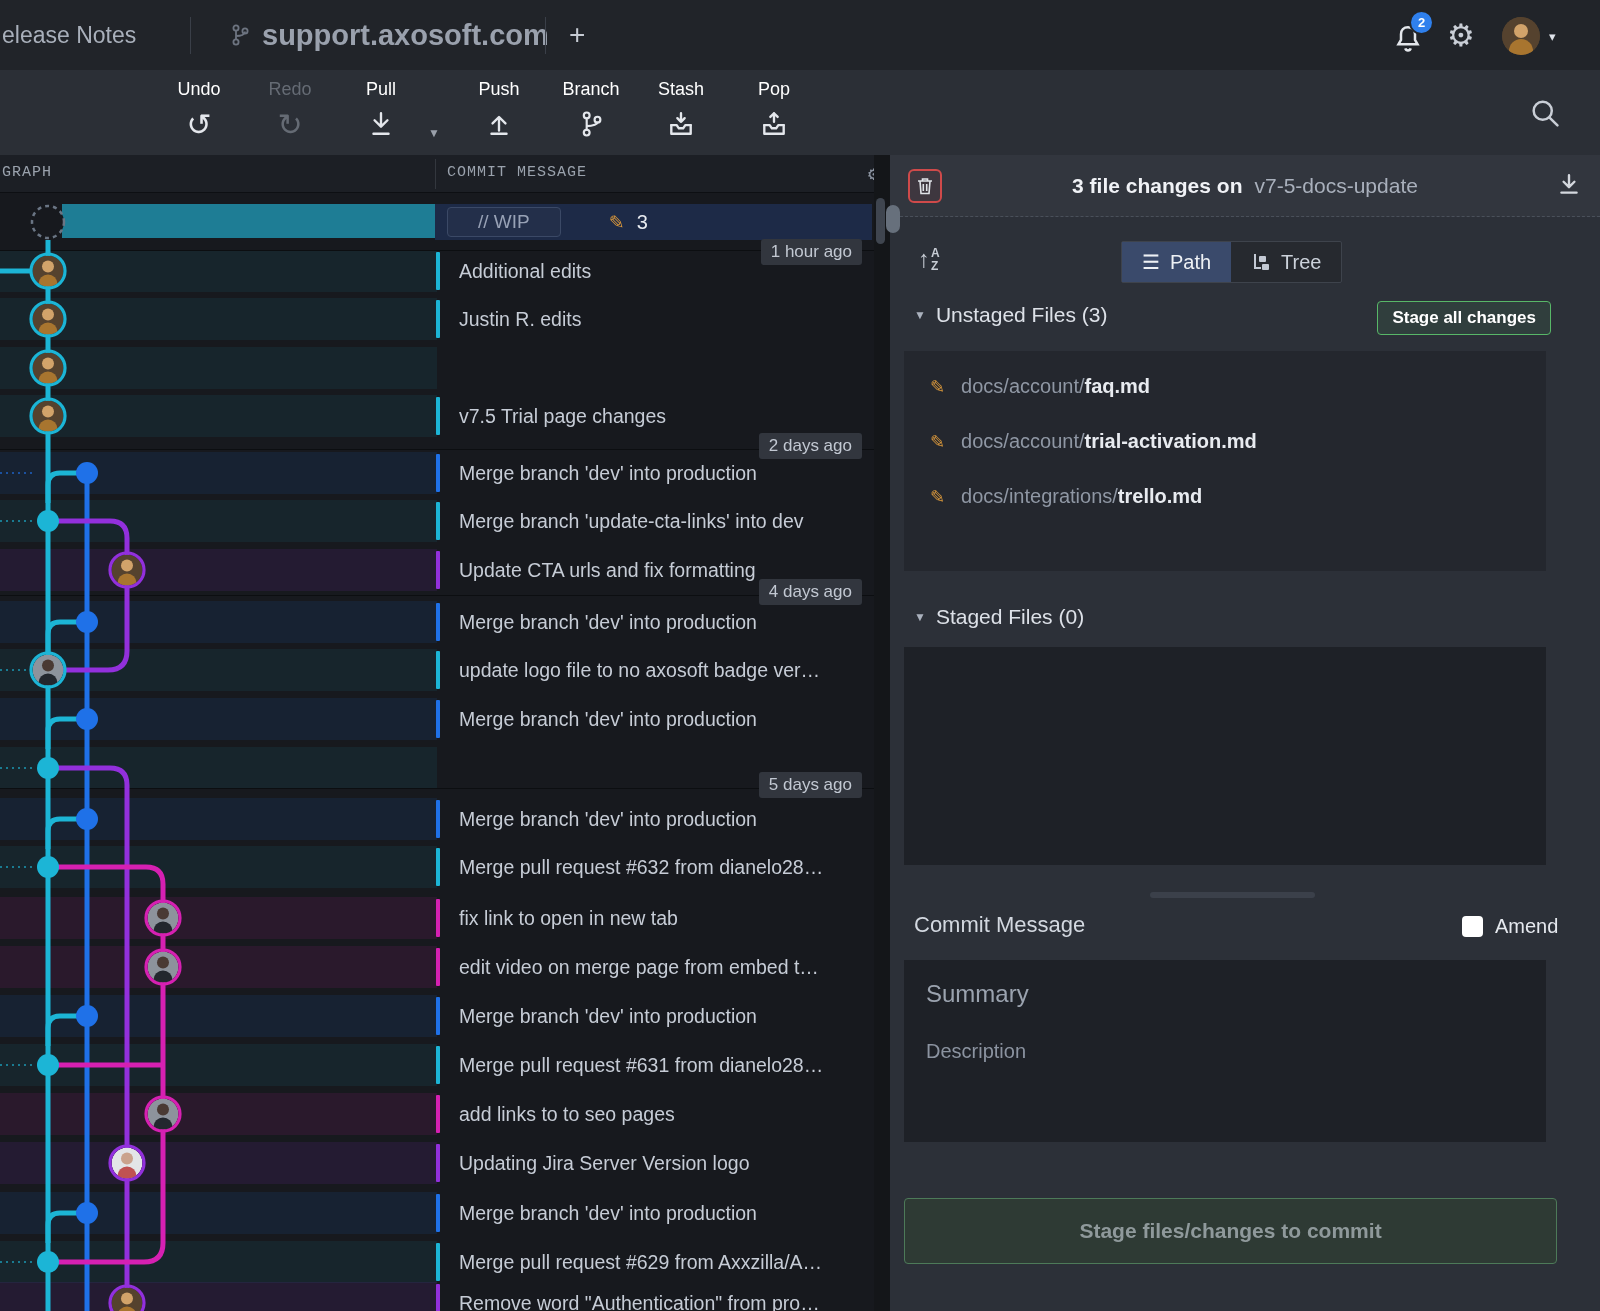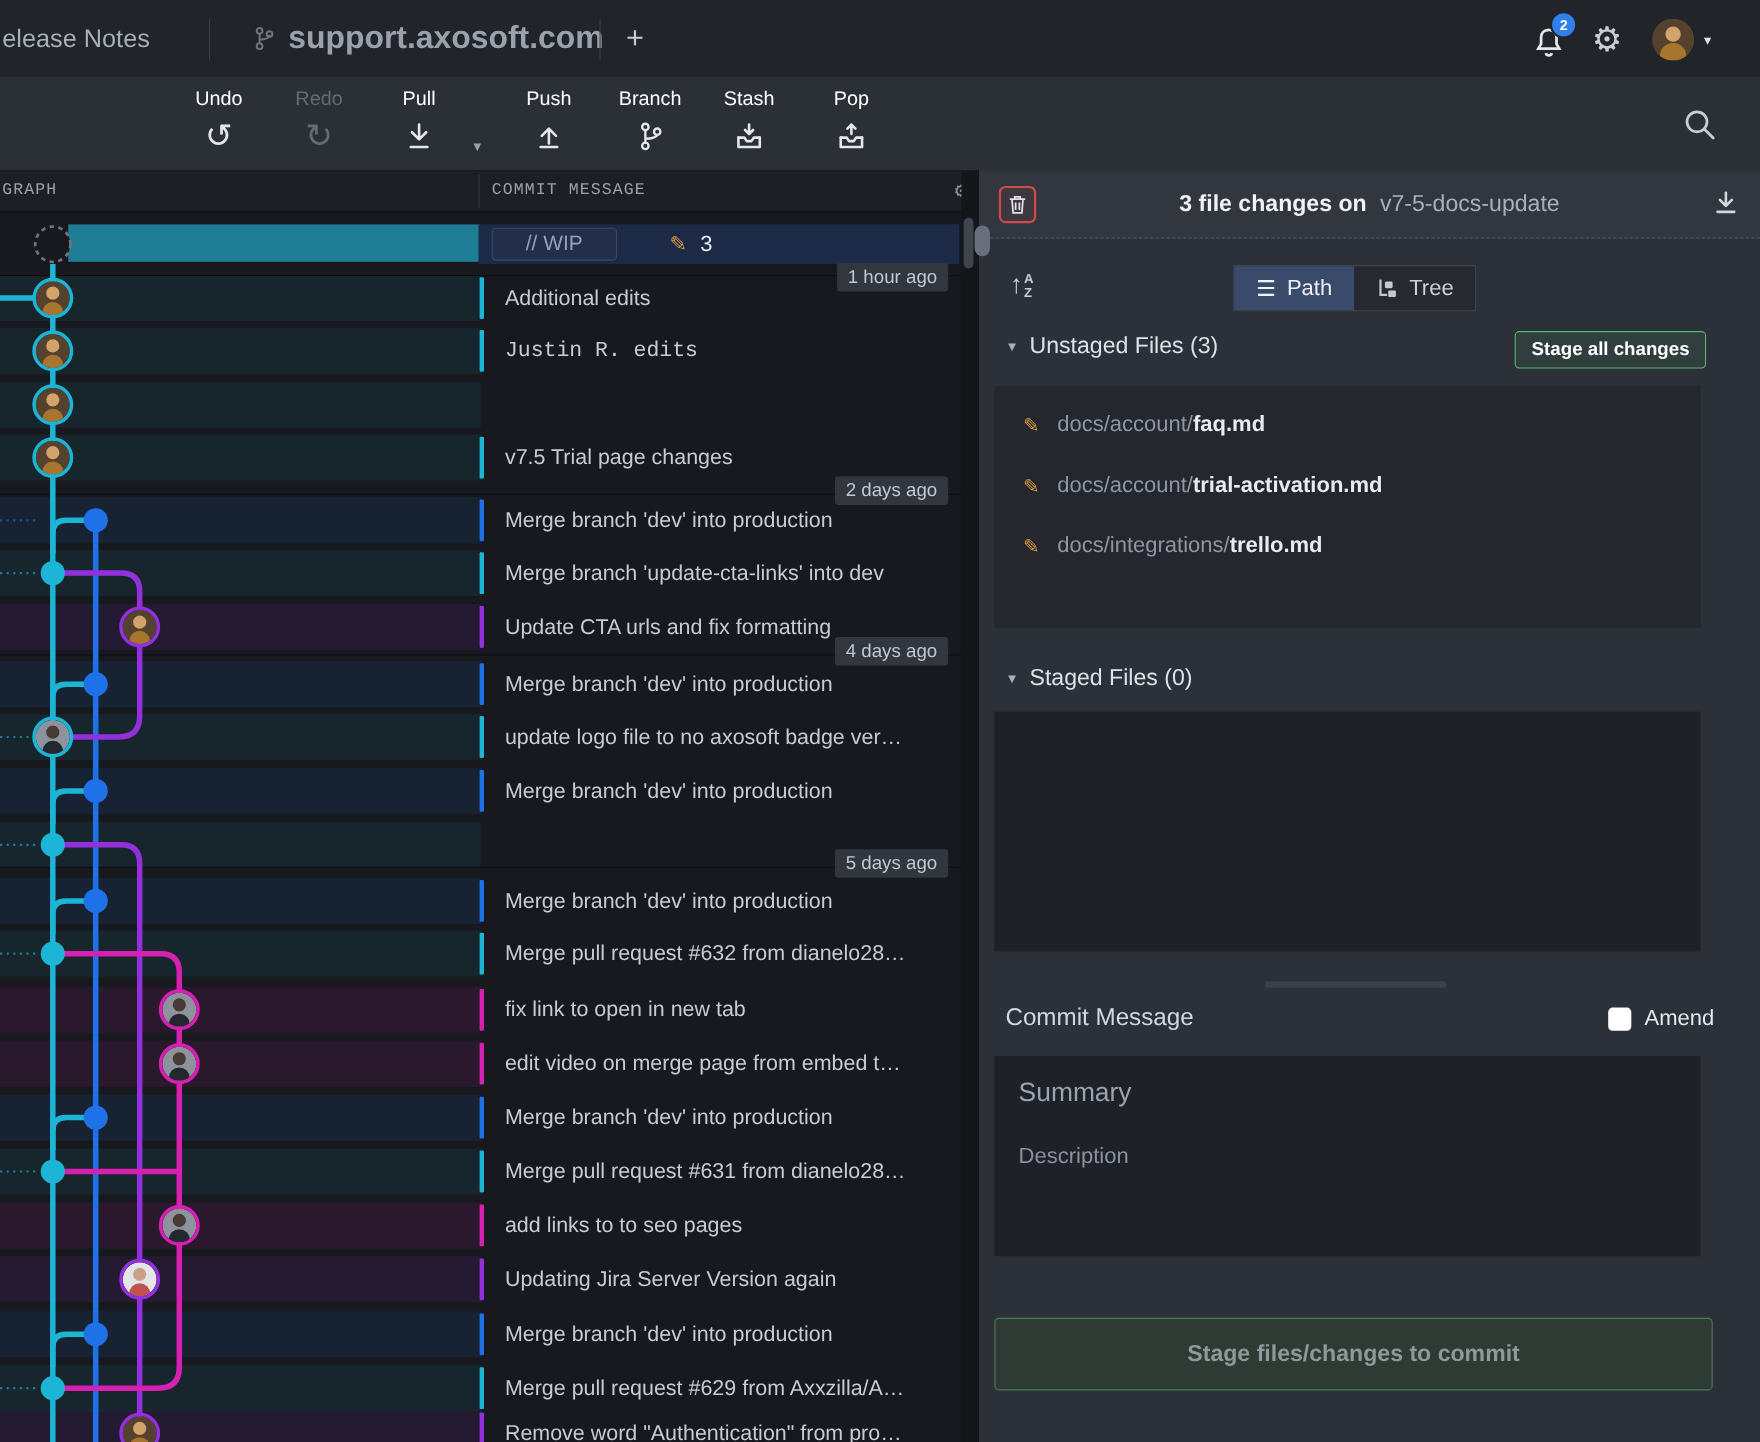--- a/index.html
+++ b/index.html
@@ -362,21 +362,21 @@
     <div class="msg-rows" id="msg-rows">
       <div class="wip-msg">
         <span class="wip-box">// WIP</span>
         <span class="wip-pencil">✎</span>
         <span class="wip-count">3</span>
       </div>
     <div class="crow" style="top: 92px;">
           <span class="bar" style="background: rgb(28, 181, 214);"></span>
           <div class="txt">Additional edits</div>
         </div>
-        <div class="crow" style="top: 140px; font-family: Liberation Mono, monospace;">
+        <div class="crow" style="top: 140px;">
           <span class="bar" style="background: rgb(28, 181, 214);"></span>
           <div class="txt">Justin R. edits</div>
         </div>
         <div class="crow" style="top: 237px;">
           <span class="bar" style="background: rgb(28, 181, 214);"></span>
           <div class="txt">v7.5 Trial page changes</div>
         </div>
         <div class="crow" style="top: 294px;">
           <span class="bar" style="background: rgb(31, 113, 232);"></span>
           <div class="txt">Merge branch 'dev' into production</div>
@@ -424,21 +424,21 @@
         <div class="crow" style="top: 886px;">
           <span class="bar" style="background: rgb(28, 181, 214);"></span>
           <div class="txt">Merge pull request #631 from dianelo28…</div>
         </div>
         <div class="crow" style="top: 935px;">
           <span class="bar" style="background: rgb(214, 32, 178);"></span>
           <div class="txt">add links to to seo pages</div>
         </div>
         <div class="crow" style="top: 984px;">
           <span class="bar" style="background: rgb(146, 48, 220);"></span>
-          <div class="txt">Updating Jira Server Version again</div>
+          <div class="txt">Updating Jira Server Version logo</div>
         </div>
         <div class="crow" style="top: 1034px;">
           <span class="bar" style="background: rgb(31, 113, 232);"></span>
           <div class="txt">Merge branch 'dev' into production</div>
         </div>
         <div class="crow" style="top: 1083px;">
           <span class="bar" style="background: rgb(28, 181, 214);"></span>
           <div class="txt">Merge pull request #629 from Axxzilla/A…</div>
         </div>
         <div class="crow" style="top: 1124px;">

